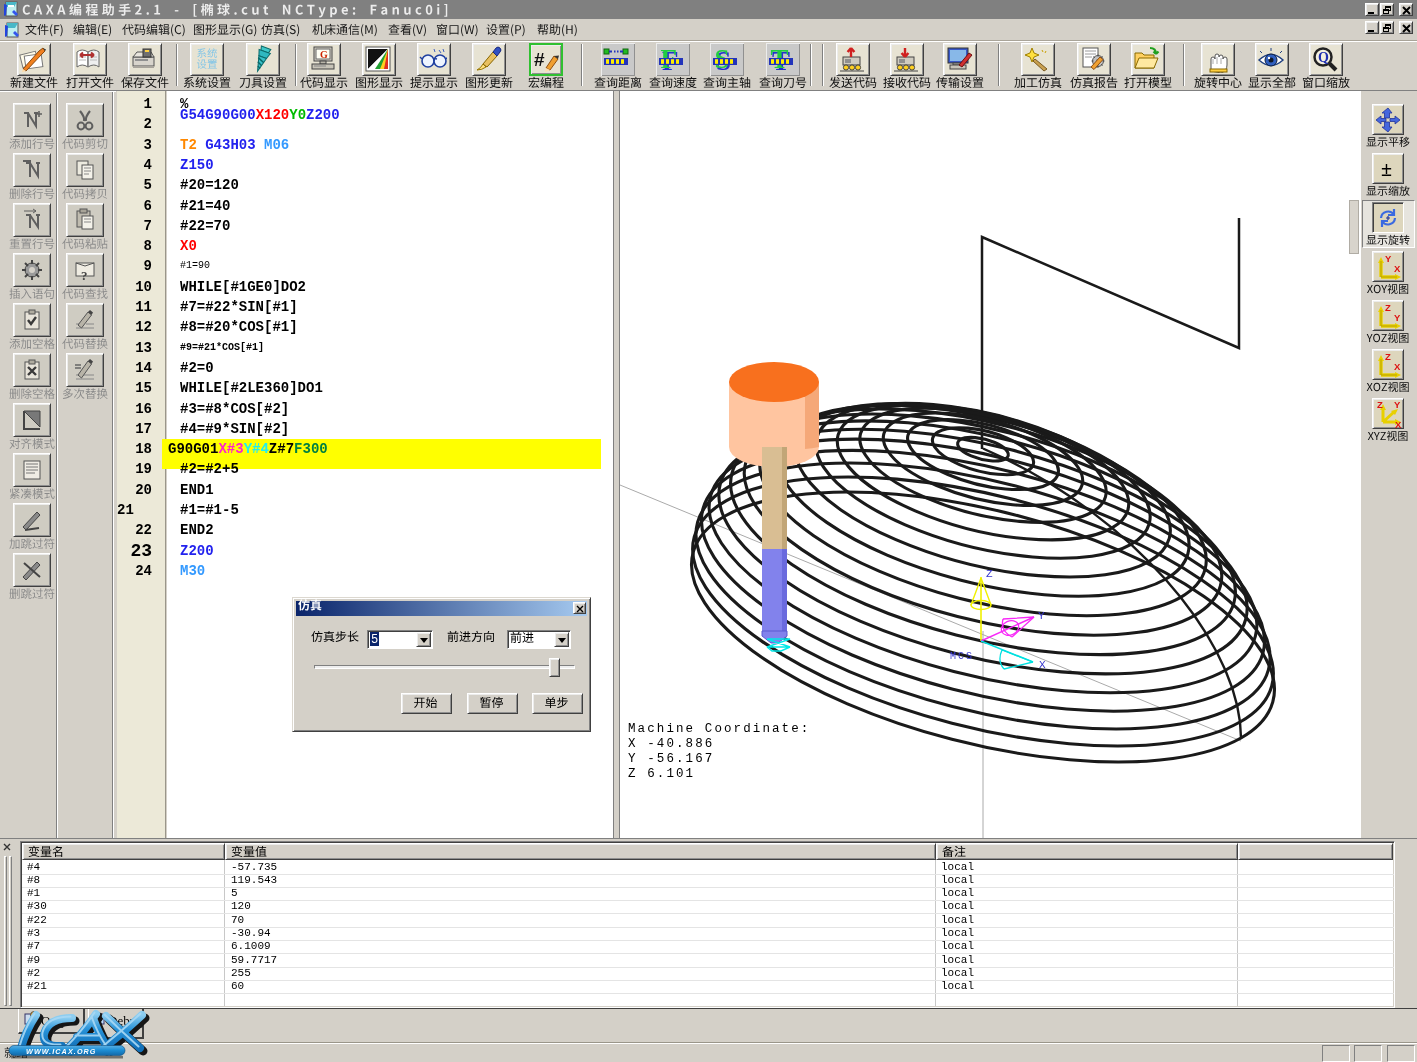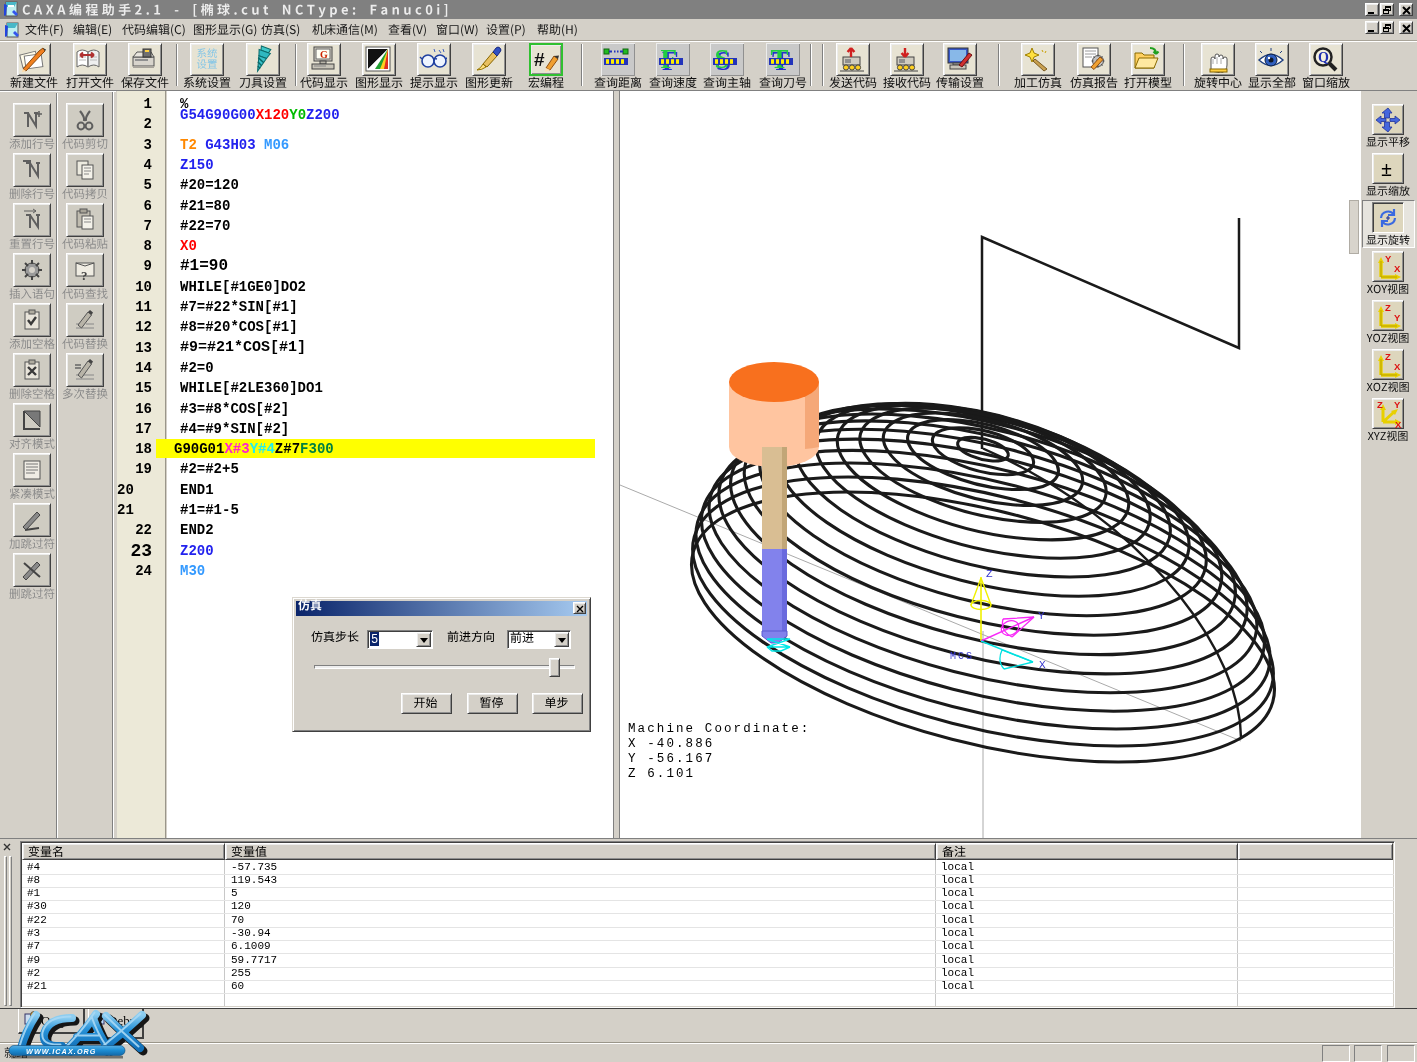--- a/index.html
+++ b/index.html
@@ -557,48 +557,48 @@
 <div class="ab mono" style="left:174px;top:94.0px;width:439px;height:20px;font-size:14px;font-weight:bold;line-height:20px;padding-left:6px"><span style="color:#000000">%</span></div>
 <div class="ab mono" style="left:117px;top:114.3px;width:35px;height:20px;font-size:14px;font-weight:bold;text-align:right;line-height:20px;color:#000">2</div>
 <div class="ab mono" style="left:174px;top:105px;width:439px;height:20px;font-size:14px;font-weight:bold;line-height:20px;padding-left:6px"><span style="color:#2222ee">G54G90G00</span><span style="color:#ff0000">X120</span><span style="color:#00bb00">Y0</span><span style="color:#2222ee">Z200</span></div>
 <div class="ab mono" style="left:117px;top:134.6px;width:35px;height:20px;font-size:14px;font-weight:bold;text-align:right;line-height:20px;color:#000">3</div>
 <div class="ab mono" style="left:174px;top:134.6px;width:439px;height:20px;font-size:14px;font-weight:bold;line-height:20px;padding-left:6px"><span style="color:#ff8800">T2</span><span style="color:#000000"> </span><span style="color:#2222ee">G43H03</span><span style="color:#000000"> </span><span style="color:#3399ff">M06</span></div>
 <div class="ab mono" style="left:117px;top:154.9px;width:35px;height:20px;font-size:14px;font-weight:bold;text-align:right;line-height:20px;color:#000">4</div>
 <div class="ab mono" style="left:174px;top:154.9px;width:439px;height:20px;font-size:14px;font-weight:bold;line-height:20px;padding-left:6px"><span style="color:#2222ee">Z150</span></div>
 <div class="ab mono" style="left:117px;top:175.2px;width:35px;height:20px;font-size:14px;font-weight:bold;text-align:right;line-height:20px;color:#000">5</div>
 <div class="ab mono" style="left:174px;top:175.2px;width:439px;height:20px;font-size:14px;font-weight:bold;line-height:20px;padding-left:6px"><span style="color:#000000">#20=120</span></div>
 <div class="ab mono" style="left:117px;top:195.5px;width:35px;height:20px;font-size:14px;font-weight:bold;text-align:right;line-height:20px;color:#000">6</div>
-<div class="ab mono" style="left:174px;top:195.5px;width:439px;height:20px;font-size:14px;font-weight:bold;line-height:20px;padding-left:6px"><span style="color:#000000">#21=80</span></div>
+<div class="ab mono" style="left:174px;top:195.5px;width:439px;height:20px;font-size:14px;font-weight:bold;line-height:20px;padding-left:6px"><span style="color:#000000">#21=40</span></div>
 <div class="ab mono" style="left:117px;top:215.8px;width:35px;height:20px;font-size:14px;font-weight:bold;text-align:right;line-height:20px;color:#000">7</div>
 <div class="ab mono" style="left:174px;top:215.8px;width:439px;height:20px;font-size:14px;font-weight:bold;line-height:20px;padding-left:6px"><span style="color:#000000">#22=70</span></div>
 <div class="ab mono" style="left:117px;top:236.1px;width:35px;height:20px;font-size:14px;font-weight:bold;text-align:right;line-height:20px;color:#000">8</div>
 <div class="ab mono" style="left:174px;top:236.1px;width:439px;height:20px;font-size:14px;font-weight:bold;line-height:20px;padding-left:6px"><span style="color:#ff0000">X0</span></div>
 <div class="ab mono" style="left:117px;top:256.4px;width:35px;height:20px;font-size:14px;font-weight:bold;text-align:right;line-height:20px;color:#000">9</div>
-<div class="ab mono" style="left:174px;top:256.4px;width:439px;height:20px;font-size:16px;font-weight:bold;line-height:20px;padding-left:6px"><span style="color:#000000">#1=90</span></div>
+<div class="ab mono" style="left:174px;top:256.4px;width:439px;height:20px;font-size:10px;font-weight:normal;line-height:20px;padding-left:6px"><span style="color:#000000">#1=90</span></div>
 <div class="ab mono" style="left:117px;top:276.7px;width:35px;height:20px;font-size:14px;font-weight:bold;text-align:right;line-height:20px;color:#000">10</div>
 <div class="ab mono" style="left:174px;top:276.7px;width:439px;height:20px;font-size:14px;font-weight:bold;line-height:20px;padding-left:6px"><span style="color:#000000">WHILE[#1GE0]DO2</span></div>
 <div class="ab mono" style="left:117px;top:297.0px;width:35px;height:20px;font-size:14px;font-weight:bold;text-align:right;line-height:20px;color:#000">11</div>
 <div class="ab mono" style="left:174px;top:297.0px;width:439px;height:20px;font-size:14px;font-weight:bold;line-height:20px;padding-left:6px"><span style="color:#000000">#7=#22*SIN[#1]</span></div>
 <div class="ab mono" style="left:117px;top:317.3px;width:35px;height:20px;font-size:14px;font-weight:bold;text-align:right;line-height:20px;color:#000">12</div>
 <div class="ab mono" style="left:174px;top:317.3px;width:439px;height:20px;font-size:14px;font-weight:bold;line-height:20px;padding-left:6px"><span style="color:#000000">#8=#20*COS[#1]</span></div>
 <div class="ab mono" style="left:117px;top:337.6px;width:35px;height:20px;font-size:14px;font-weight:bold;text-align:right;line-height:20px;color:#000">13</div>
-<div class="ab mono" style="left:174px;top:337.6px;width:439px;height:20px;font-size:15px;font-weight:bold;line-height:20px;padding-left:6px"><span style="color:#000000">#9=#21*COS[#1]</span></div>
+<div class="ab mono" style="left:174px;top:337.6px;width:439px;height:20px;font-size:10px;font-weight:bold;line-height:20px;padding-left:6px"><span style="color:#000000">#9=#21*COS[#1]</span></div>
 <div class="ab mono" style="left:117px;top:357.9px;width:35px;height:20px;font-size:14px;font-weight:bold;text-align:right;line-height:20px;color:#000">14</div>
 <div class="ab mono" style="left:174px;top:357.9px;width:439px;height:20px;font-size:14px;font-weight:bold;line-height:20px;padding-left:6px"><span style="color:#000000">#2=0</span></div>
 <div class="ab mono" style="left:117px;top:378.2px;width:35px;height:20px;font-size:14px;font-weight:bold;text-align:right;line-height:20px;color:#000">15</div>
 <div class="ab mono" style="left:174px;top:378.2px;width:439px;height:20px;font-size:14px;font-weight:bold;line-height:20px;padding-left:6px"><span style="color:#000000">WHILE[#2LE360]DO1</span></div>
 <div class="ab mono" style="left:117px;top:398.5px;width:35px;height:20px;font-size:14px;font-weight:bold;text-align:right;line-height:20px;color:#000">16</div>
 <div class="ab mono" style="left:174px;top:398.5px;width:439px;height:20px;font-size:14px;font-weight:bold;line-height:20px;padding-left:6px"><span style="color:#000000">#3=#8*COS[#2]</span></div>
 <div class="ab mono" style="left:117px;top:418.8px;width:35px;height:20px;font-size:14px;font-weight:bold;text-align:right;line-height:20px;color:#000">17</div>
 <div class="ab mono" style="left:174px;top:418.8px;width:439px;height:20px;font-size:14px;font-weight:bold;line-height:20px;padding-left:6px"><span style="color:#000000">#4=#9*SIN[#2]</span></div>
 <div class="ab mono" style="left:117px;top:439.1px;width:35px;height:20px;font-size:14px;font-weight:bold;text-align:right;line-height:20px;color:#000">18</div>
-<div class="ab mono" style="left:156px;top:439.1px;width:439px;height:19px;font-size:14px;font-weight:bold;line-height:20px;background:#ffff00;padding-left:18px"><span style="color:#000000">G90G01</span><span style="color:#ff22cc">X#3</span><span style="color:#22eeee">Y#4</span><span style="color:#000000">Z#7</span><span style="color:#008040">F300</span></div>
+<div class="ab mono" style="left:162px;top:439.1px;width:439px;height:30px;font-size:14px;font-weight:bold;line-height:20px;background:#ffff00;padding-left:6px"><span style="color:#000000">G90G01</span><span style="color:#ff22cc">X#3</span><span style="color:#22eeee">Y#4</span><span style="color:#000000">Z#7</span><span style="color:#008040">F300</span></div>
 <div class="ab mono" style="left:117px;top:459.4px;width:35px;height:20px;font-size:14px;font-weight:bold;text-align:right;line-height:20px;color:#000">19</div>
 <div class="ab mono" style="left:174px;top:459.4px;width:439px;height:20px;font-size:14px;font-weight:bold;line-height:20px;padding-left:6px"><span style="color:#000000">#2=#2+5</span></div>
-<div class="ab mono" style="left:117px;top:479.7px;width:35px;height:20px;font-size:14px;font-weight:bold;line-height:20px;color:#000">20</div>
+<div class="ab mono" style="left:117px;top:479.7px;width:35px;height:20px;font-size:14px;font-weight:bold;text-align:right;line-height:20px;color:#000">20</div>
 <div class="ab mono" style="left:174px;top:479.7px;width:439px;height:20px;font-size:14px;font-weight:bold;line-height:20px;padding-left:6px"><span style="color:#000000">END1</span></div>
 <div class="ab mono" style="left:117px;top:500.0px;width:35px;height:20px;font-size:14px;font-weight:bold;text-align:left;line-height:20px;color:#000">21</div>
 <div class="ab mono" style="left:174px;top:500.0px;width:439px;height:20px;font-size:14px;font-weight:bold;line-height:20px;padding-left:6px"><span style="color:#000000">#1=#1-5</span></div>
 <div class="ab mono" style="left:117px;top:520.3px;width:35px;height:20px;font-size:14px;font-weight:bold;text-align:right;line-height:20px;color:#000">22</div>
 <div class="ab mono" style="left:174px;top:520.3px;width:439px;height:20px;font-size:14px;font-weight:bold;line-height:20px;padding-left:6px"><span style="color:#000000">END2</span></div>
 <div class="ab mono" style="left:117px;top:540.6px;width:35px;height:20px;font-size:18px;font-weight:bold;text-align:right;line-height:20px;color:#000">23</div>
 <div class="ab mono" style="left:174px;top:540.6px;width:439px;height:20px;font-size:14px;font-weight:bold;line-height:20px;padding-left:6px"><span style="color:#2222ee">Z200</span></div>
 <div class="ab mono" style="left:117px;top:560.9px;width:35px;height:20px;font-size:14px;font-weight:bold;text-align:right;line-height:20px;color:#000">24</div>
 <div class="ab mono" style="left:174px;top:560.9px;width:439px;height:20px;font-size:14px;font-weight:bold;line-height:20px;padding-left:6px"><span style="color:#3399ff">M30</span></div>
 <div class="ab" style="left:620px;top:91px;width:740px;height:747px;background:#fff"></div>

